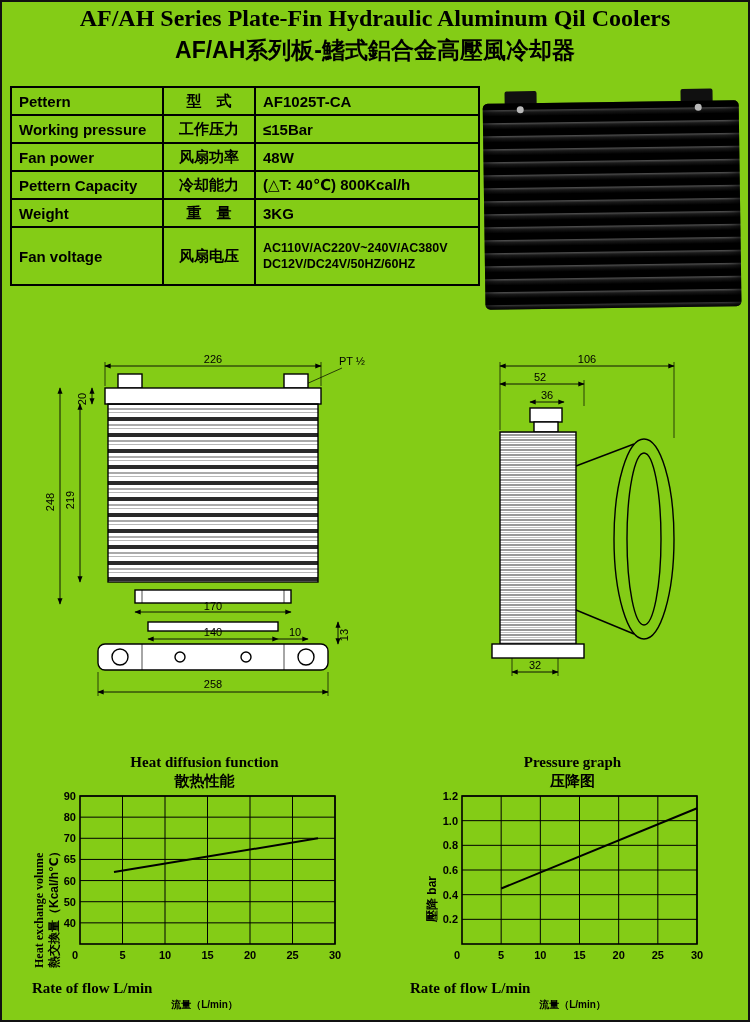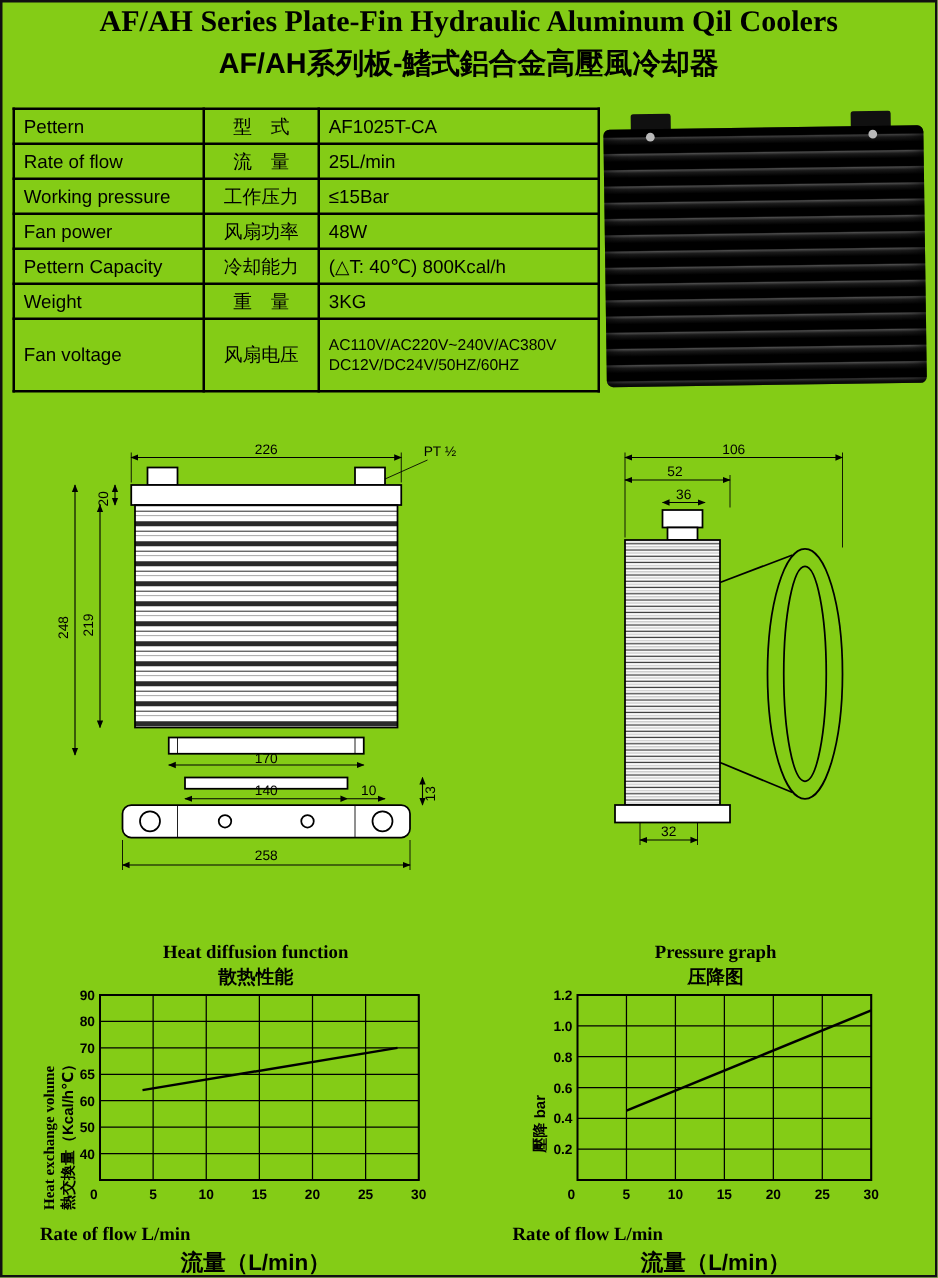--- a/index.html
+++ b/index.html
@@ -6,21 +6,21 @@
   html,body{background:#9a9a9a;}
   .page{position:relative;width:750px;height:1022px;margin:0 auto;background:#84cc16;
         border:2px solid #111;font-family:"Liberation Sans","DejaVu Sans",sans-serif;color:#000;overflow:hidden;}
 
   
   .titles{position:absolute;top:3px;left:0;width:100%;text-align:center;font-weight:bold;}
   .title-en{font-family:"Liberation Serif","DejaVu Serif",serif;font-size:24px;}
   .title-cn{font-size:23px;margin-top:3px;}
 
   
-  .spec{position:absolute;left:8px;top:84px;width:456px;border-collapse:collapse;table-layout:fixed;font-weight:normal;padding-left:34px;}
+  .spec{position:absolute;left:8px;top:84px;width:456px;border-collapse:collapse;table-layout:fixed;font-weight:bold;padding-left:34px;}
   .spec td{border:2px solid #000;padding:2px 7px;font-size:15px;vertical-align:middle;}
   .spec tr.r{height:28px;}
   .spec tr.r-last{height:58px;}
   .c-en{width:152px;}
   .c-cn{width:92px;text-align:center;padding-left:2px;padding-right:2px;margin-top:39px;}
   .c-val{width:224px;}
   .r-last .c-en{text-align:left;}
   .r-last .c-val div{font-size:12.5px;line-height:1.3;white-space:nowrap;}
 
   
@@ -50,21 +50,21 @@
                font-family:"Liberation Serif","DejaVu Serif",serif;font-weight:bold;font-size:15px;}
   .chart-title-cn{position:absolute;top:18px;width:100%;text-align:center;font-weight:bold;font-size:15px;}
   svg.plot{position:absolute;top:38px;}
   .chart1 svg.plot{left:14px;}
   .chart2 svg.plot{left:10px;}
   .rot{position:absolute;transform-origin:0 0;transform:rotate(-90deg);white-space:nowrap;
        font-weight:bold;font-size:12px;}
   .ylab-serif{font-family:"Liberation Serif","DejaVu Serif",serif;}
   .xlab{position:absolute;top:226px;width:100%;text-align:left;
         font-family:"Liberation Serif","DejaVu Serif",serif;font-weight:bold;font-size:15px;}
-  .xlab-cn{position:absolute;top:244px;width:100%;text-align:center;font-weight:bold;font-size:18px;}
+  .xlab-cn{position:absolute;top:244px;width:100%;text-align:center;font-weight:bold;font-size:10px;}
   svg.plot .grid{stroke:#000;stroke-width:1;}
   svg.plot .frame{fill:none;stroke:#000;stroke-width:1.6;}
   svg.plot .series{fill:none;stroke:#000;stroke-width:2;}
   svg.plot text{font-size:11px;font-weight:bold;fill:#000;font-family:"Liberation Sans",sans-serif;}
   svg.plot text.ty{text-anchor:end;}
   svg.plot text.tx{text-anchor:middle;}
 </style>
 </head>
 <body>
 
@@ -74,25 +74,20 @@
     <div class="title-en">AF/AH Series Plate-Fin Hydraulic Aluminum Qil Coolers</div>
     <div class="title-cn">AF/AH系列板-鰭式鋁合金高壓風冷却器</div>
   </div>
 
   <table class="spec">
     <tbody>
       <tr class="r">
         <td class="c-en">Pettern</td>
         <td class="c-cn">型　式</td>
         <td class="c-val">AF1025T-CA</td>
-      </tr>
-      <tr class="r">
-        <td class="c-en">Rate of flow</td>
-        <td class="c-cn">流　量</td>
-        <td class="c-val">25L/min</td>
       </tr>
       <tr class="r">
         <td class="c-en">Working pressure</td>
         <td class="c-cn">工作压力</td>
         <td class="c-val">≤15Bar</td>
       </tr>
       <tr class="r">
         <td class="c-en">Fan power</td>
         <td class="c-cn">风扇功率</td>
         <td class="c-val">48W</td>

